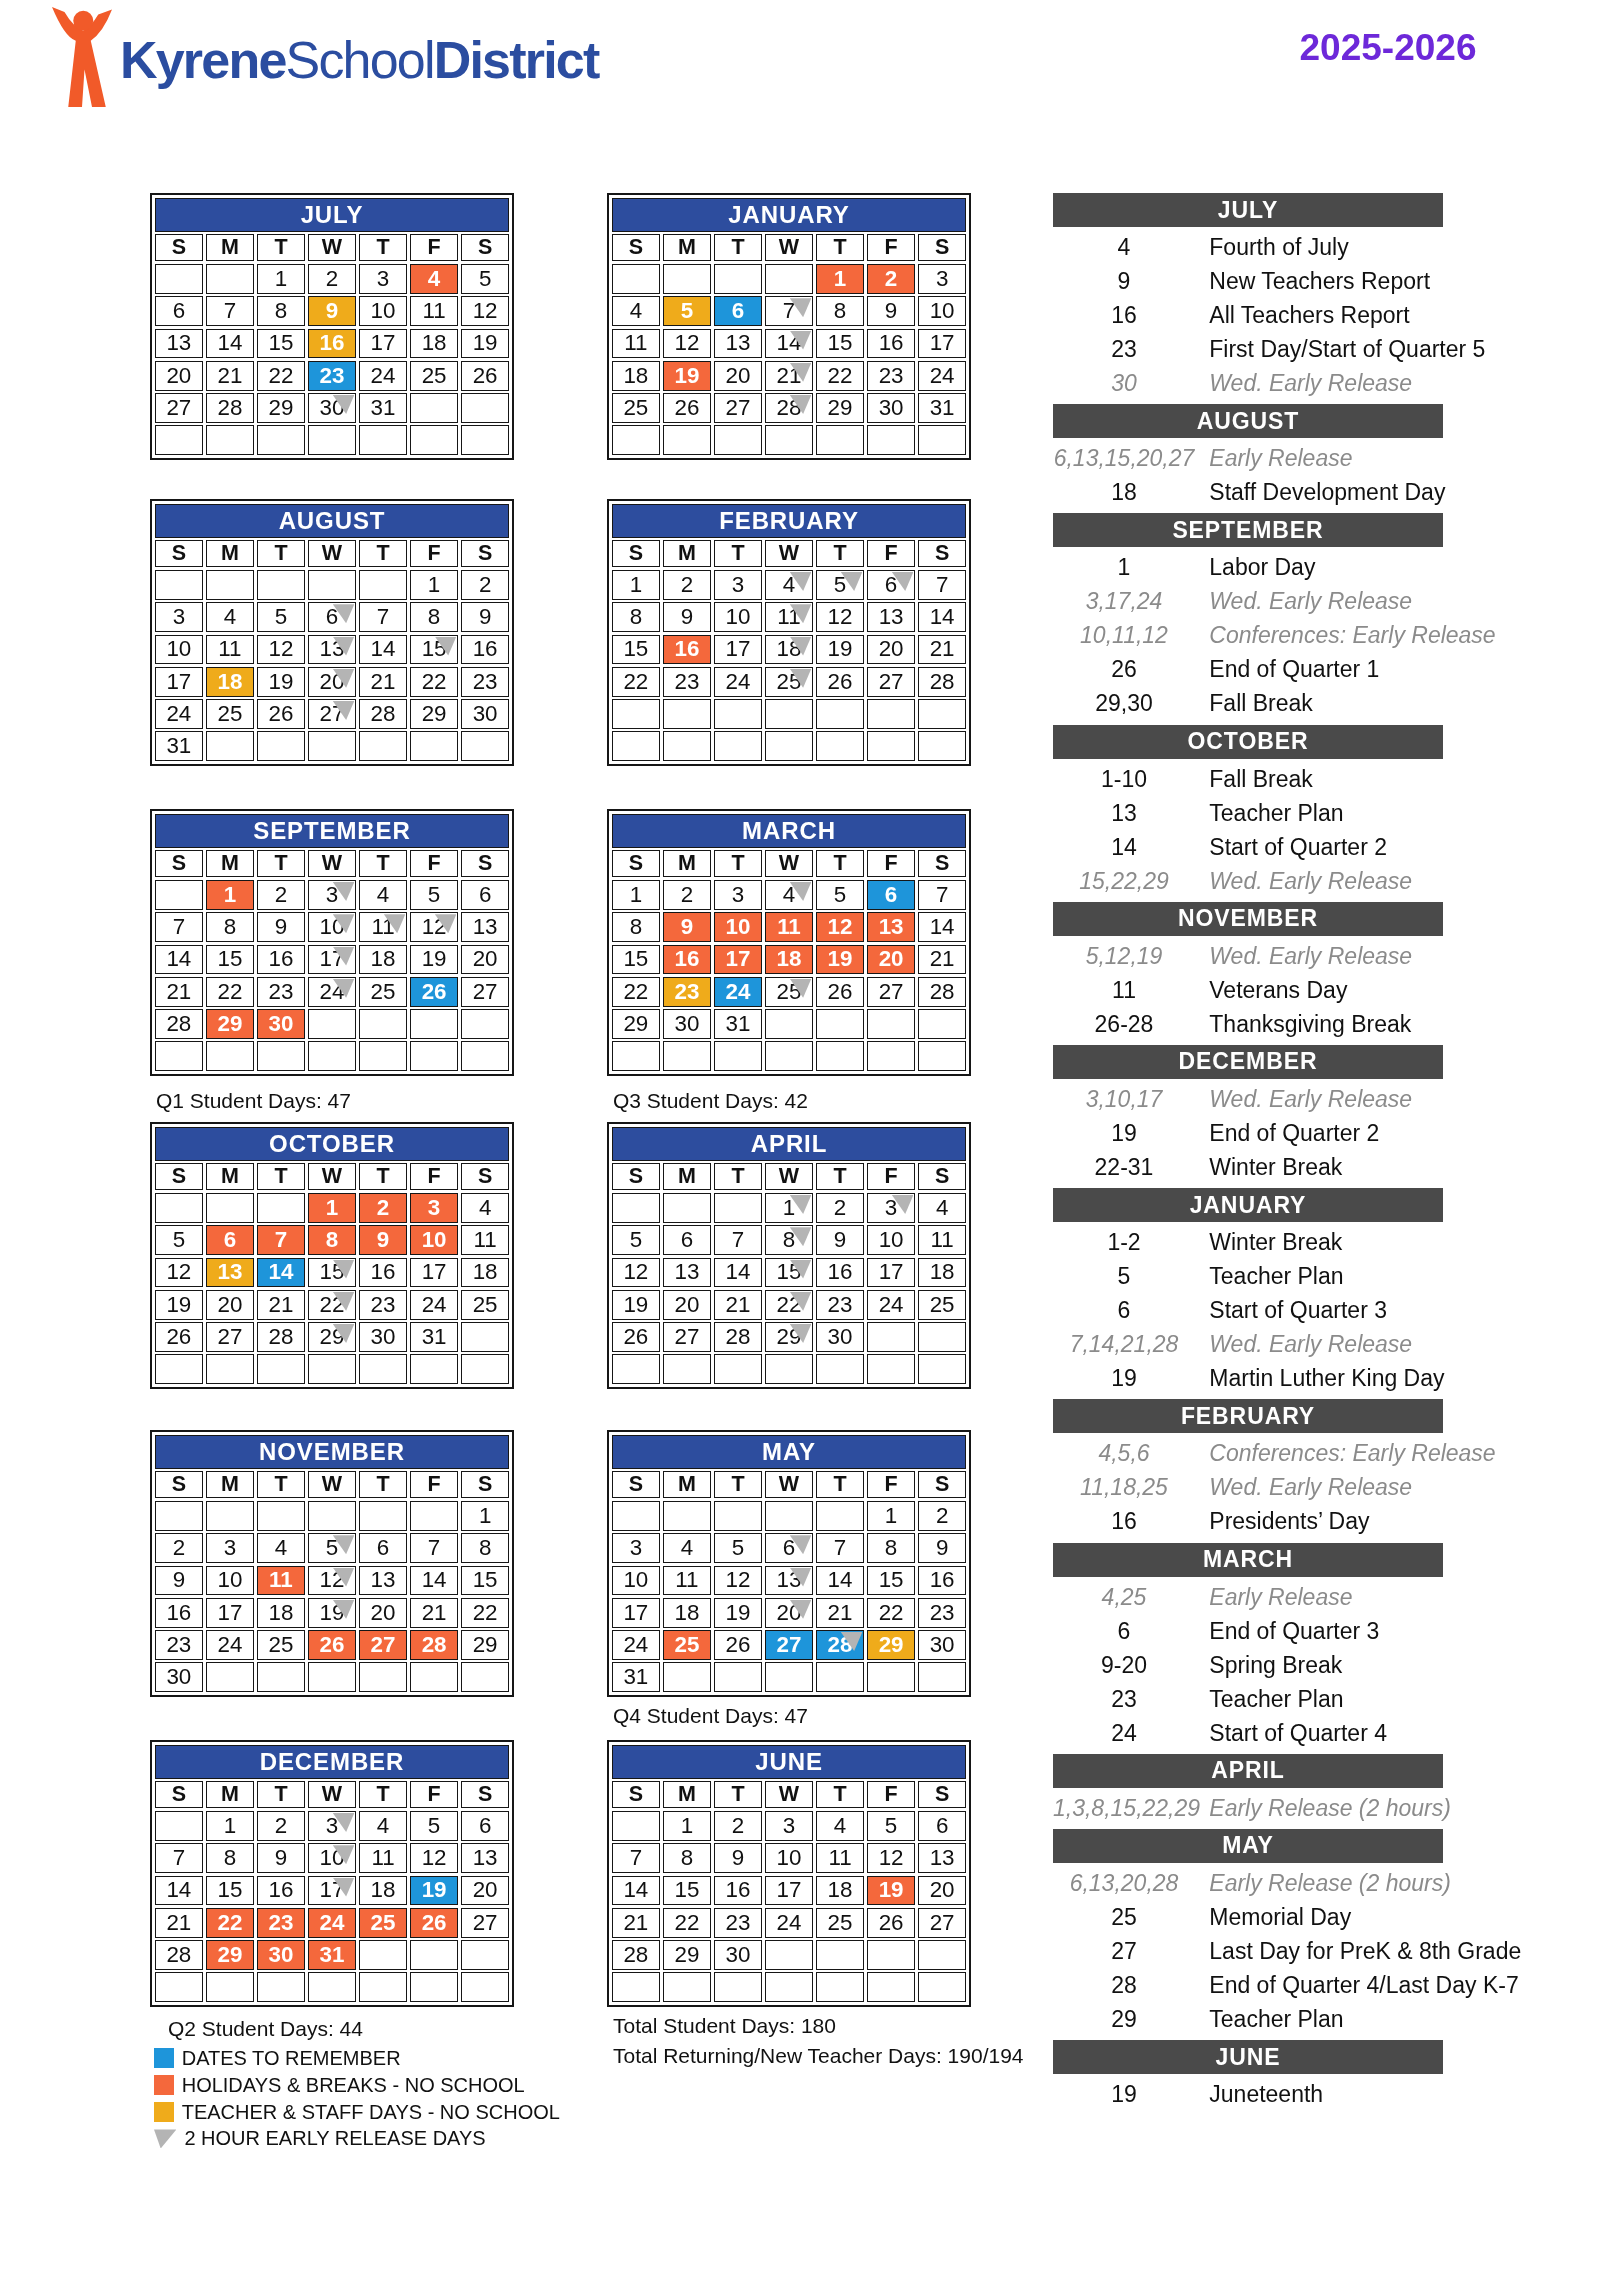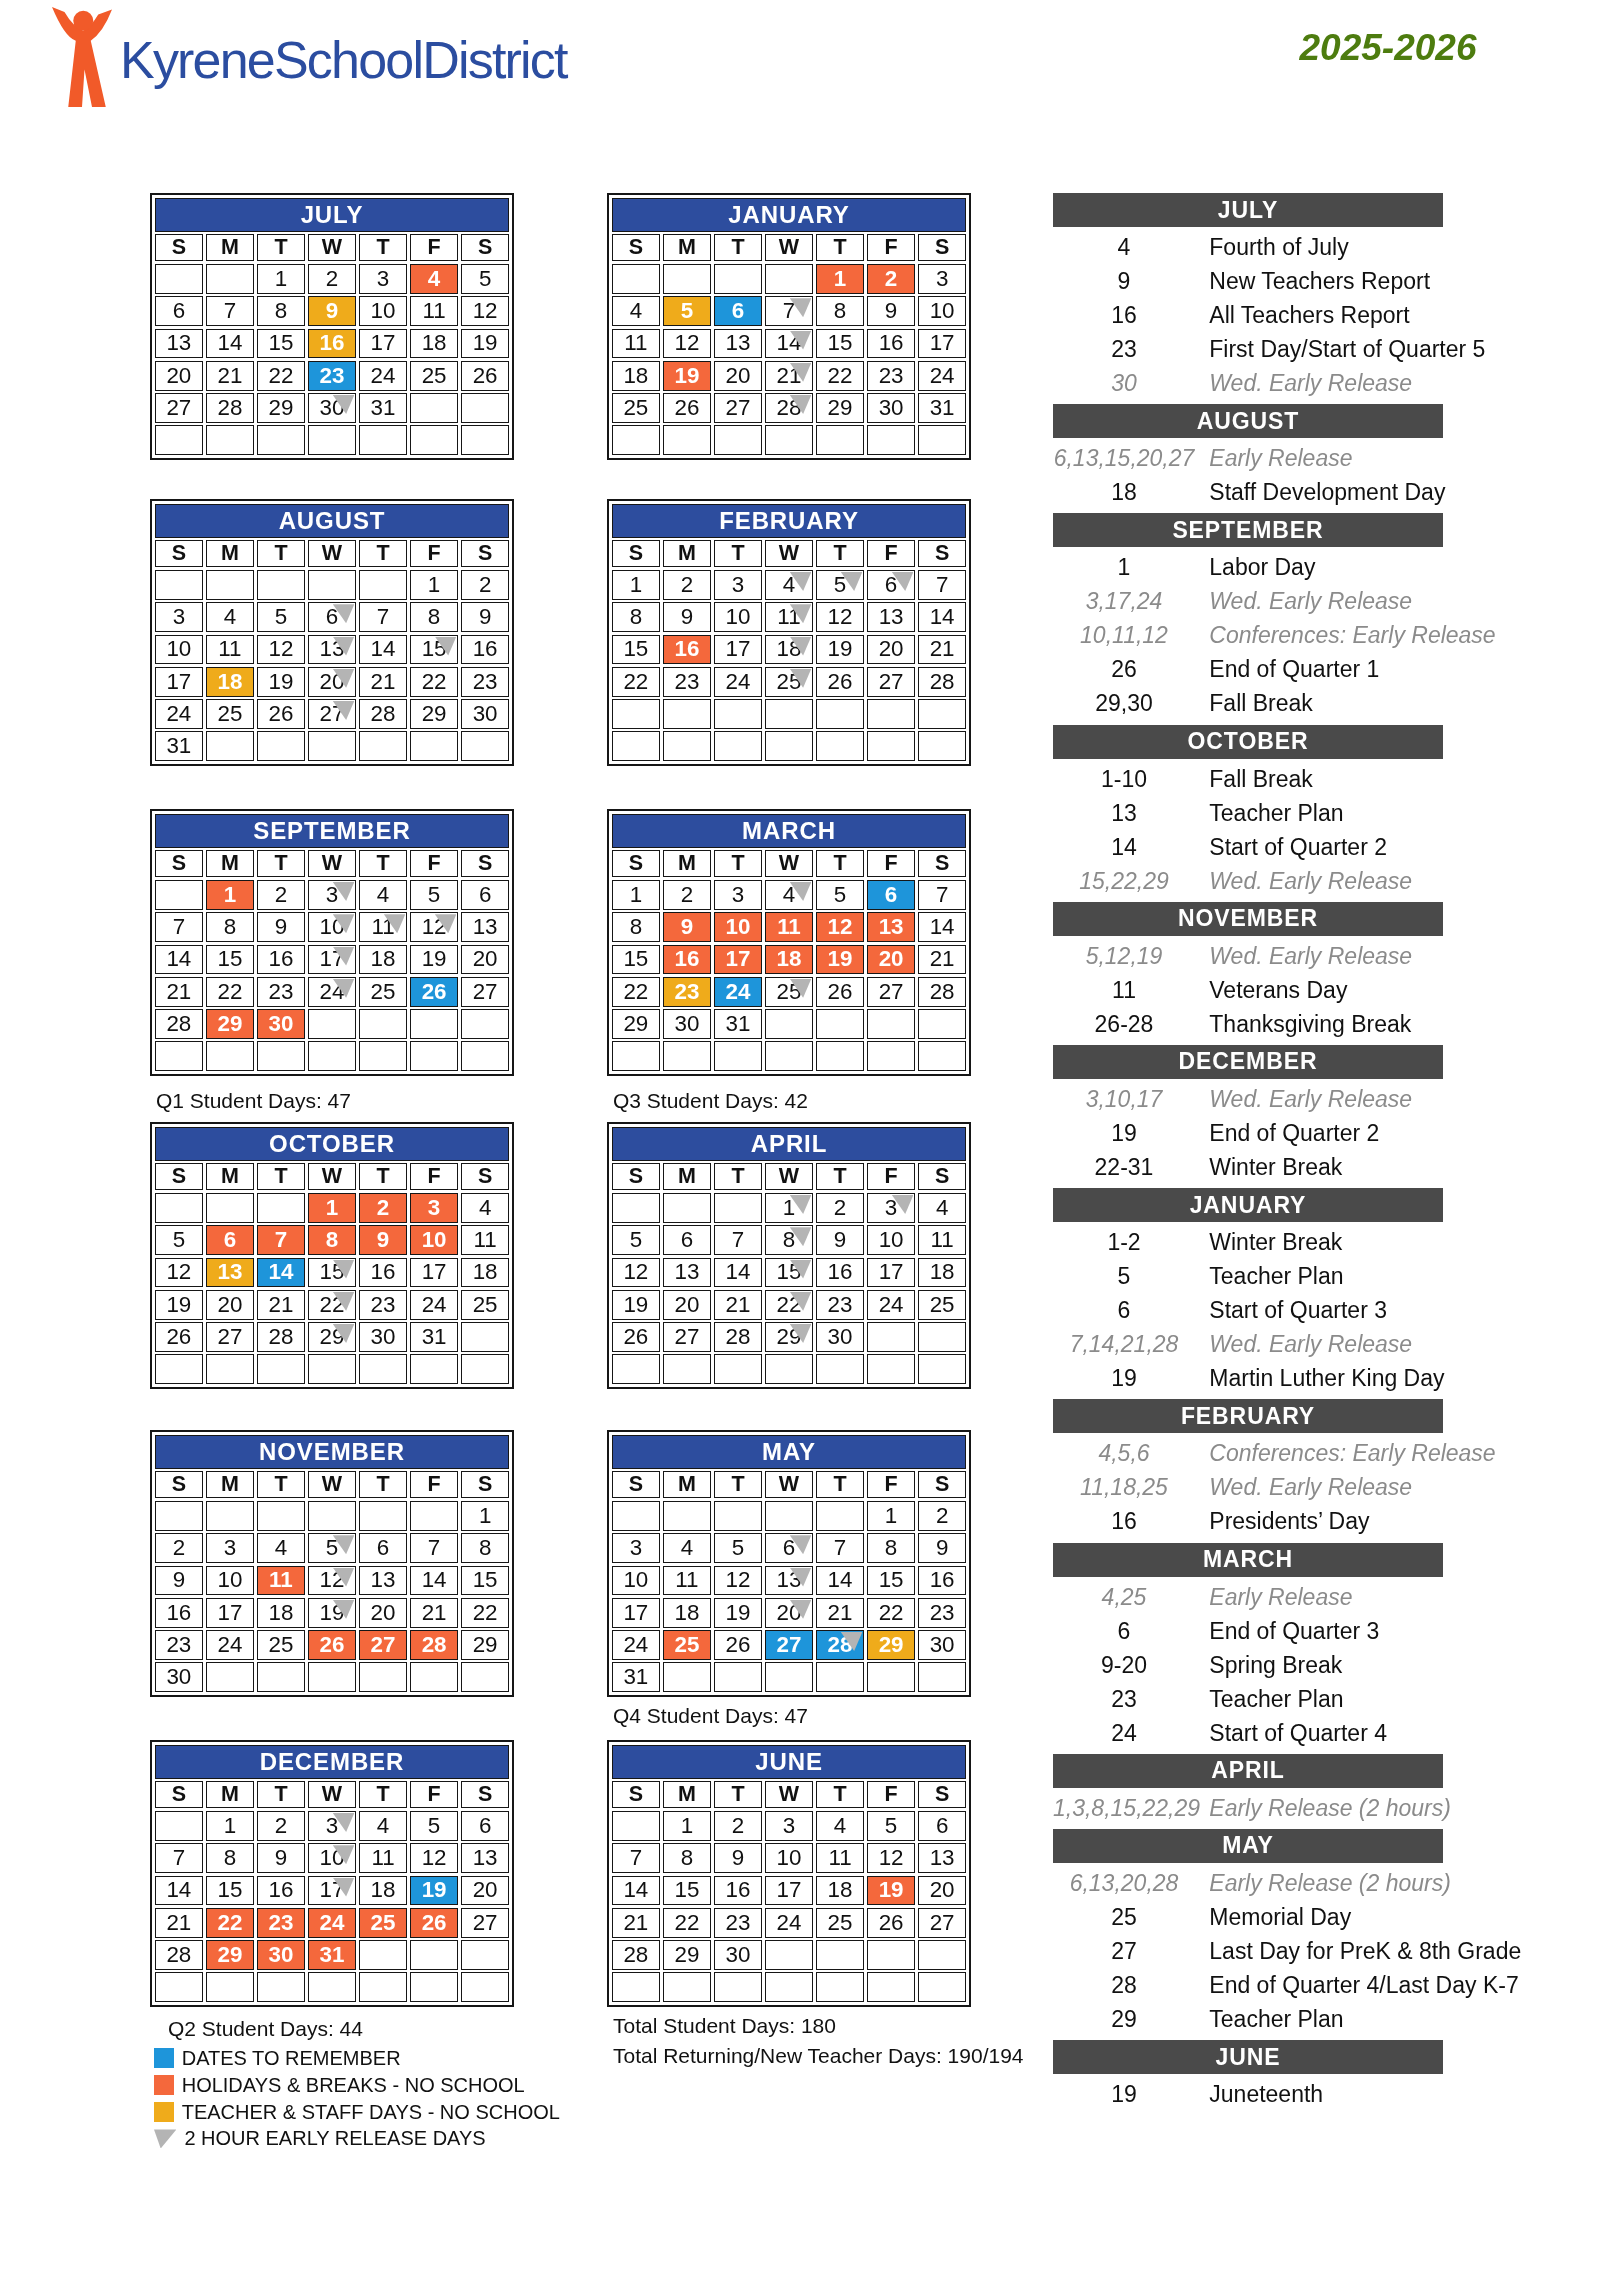--- a/index.html
+++ b/index.html
@@ -2,24 +2,24 @@
 <html style="font-size:14.3px"><head>
 <meta charset="utf-8">
 <style>
   html,body{margin:0;padding:0;background:#fff;overflow:hidden;}
   body{position:relative;width:1624px;height:2293px;font-family:"Liberation Sans",sans-serif;color:#111;}
 
   
   .logo{position:absolute;left:34px;top:7.2px;display:flex;align-items:flex-start;}
   .logo svg{width:86px;height:100px;}
   .logo-text{font-size:52px;color:#2b4da0;letter-spacing:-1.8px;margin-top:27px;line-height:1;}
-  .lt-bold{font-weight:normal;}
+  .lt-bold{font-weight:bold;}
   .lt-light{font-weight:normal;}
   .page-title{position:absolute;left:1191px;top:23px;width:394px;text-align:center;
-      font-style:italic;font-weight:bold;font-size:37px;line-height:50px;color:#4d7c0f;}
+      font-weight:bold;font-size:37px;line-height:50px;color:#6d28d9;}
 
   
   .month{position:absolute;width:364px;border:2.7px solid #161616;background:#fff;padding:2.7px;box-sizing:border-box;}
   .m-title{border:1.8px solid #161616;background:#2d4d9e;color:#fff;font-weight:bold;font-size:24px;
       height:32px;display:flex;align-items:center;justify-content:center;letter-spacing:0.9px;margin-bottom:2.7px;}
   .m-grid{display:grid;grid-template-columns:repeat(7,1fr);grid-template-rows:27px repeat(6,29.6px);gap:2.7px;}
   .dow{border:1.8px solid #161616;background:#fff;display:flex;align-items:center;justify-content:center;
       font-weight:bold;font-size:21.5px;}
   .cell{border:1.8px solid #161616;background:#fff;display:flex;align-items:center;justify-content:center;
       font-size:22.4px;position:relative;overflow:hidden;}

